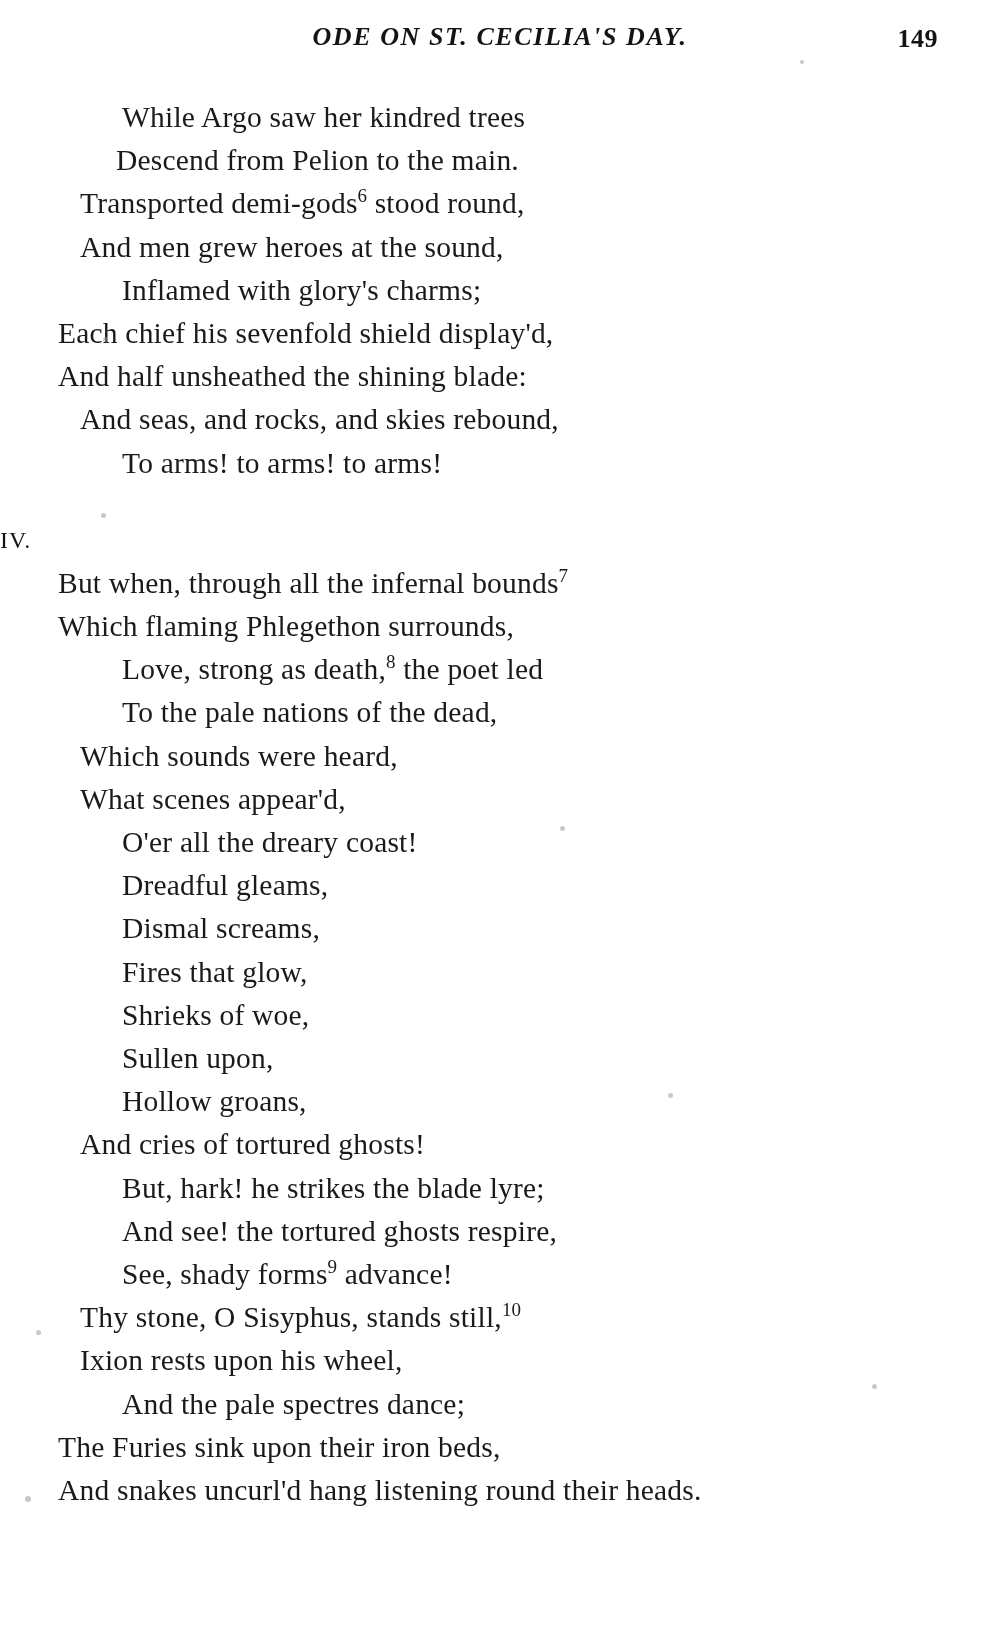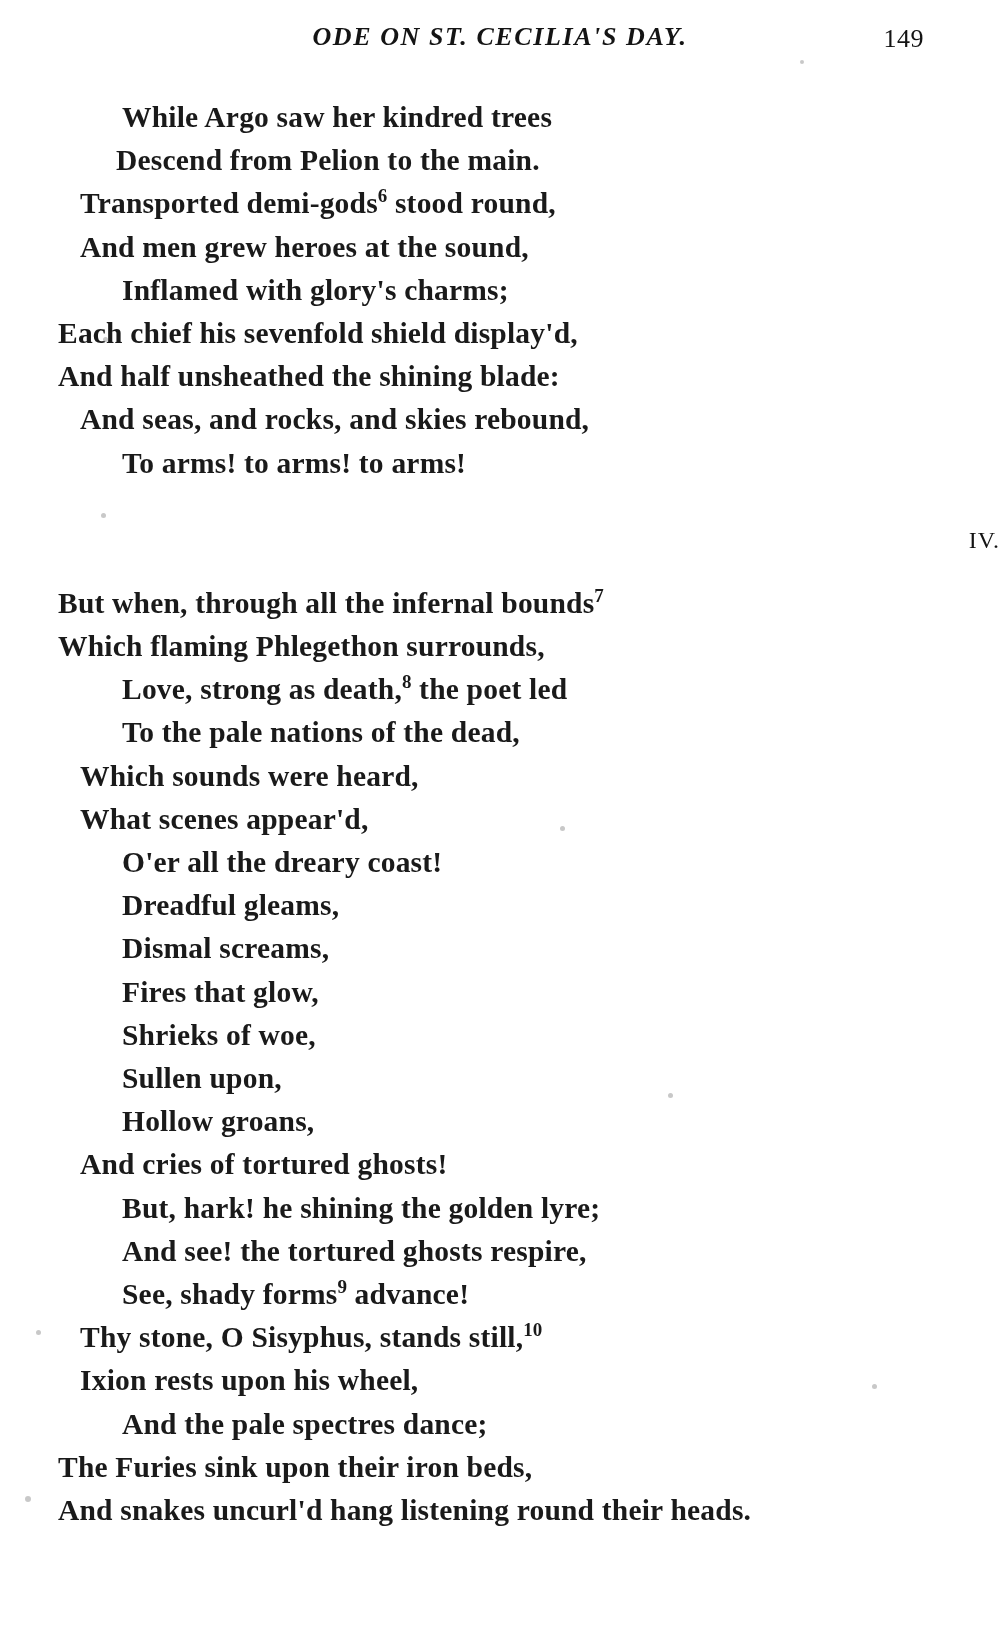--- a/index.html
+++ b/index.html
@@ -37,58 +37,57 @@
     text-align: center;
     font-style: italic;
     font-weight: bold;
     font-size: 26px;
     letter-spacing: 1.6px;
     color: #141414;
     font-family: "Liberation Serif", serif;
   }
   .rh-folio {
     position: absolute;
-    right: 76px;
+    right: 62px;
     top: 2px;
     font-size: 26px;
-    font-weight: normal;
+    font-weight: bold;
     letter-spacing: 0.5px;
     color: #141414;
   }
   
   .poem {
     position: absolute;
     top: 96px;
     left: 0;
     width: 1000px;
   }
   .line {
     font-size: 29.5px;
     line-height: 43.2px;
     white-space: pre;
     color: #1a1a1a;
     letter-spacing: 0.2px;
-    font-weight: bold;
   }
   .i1  { padding-left: 58px; }
   .i2  { padding-left: 80px; }
   .i3  { padding-left: 122px; }
   .i4  { padding-left: 116px; }
 
   .sup {
     font-size: 19px;
     vertical-align: super;
     line-height: 0;
     letter-spacing: 0;
   }
 
   .section-number {
     margin-top: 42px;
-    margin-bottom: 28px;
-    text-align: right;
+    margin-bottom: 8px;
+    text-align: left;
     font-size: 24px;
     letter-spacing: 1px;
     font-variant: small-caps;
     color: #141414;
   }
 
   
   .speck {
     position: absolute;
     background: #9a9a9a;
@@ -127,21 +126,21 @@
         <div class="line i2"><span>Which sounds were heard,</span></div>
         <div class="line i2"><span>What scenes appear'd,</span></div>
         <div class="line i3"><span>O'er all the dreary coast!</span></div>
         <div class="line i3"><span>Dreadful gleams,</span></div>
         <div class="line i3"><span>Dismal screams,</span></div>
         <div class="line i3"><span>Fires that glow,</span></div>
         <div class="line i3"><span>Shrieks of woe,</span></div>
         <div class="line i3"><span>Sullen upon,</span></div>
         <div class="line i3"><span>Hollow groans,</span></div>
         <div class="line i2"><span>And cries of tortured ghosts!</span></div>
-        <div class="line i3"><span>But, hark! he shining the golden lyre;</span></div>
+        <div class="line i3"><span>But, hark! he strikes the blade lyre;</span></div>
         <div class="line i3"><span>And see! the tortured ghosts respire,</span></div>
         <div class="line i3"><span>See, shady forms</span><span class="sup">9</span><span> advance!</span></div>
         <div class="line i2"><span>Thy stone, O Sisyphus, stands still,</span><span class="sup">10</span></div>
         <div class="line i2"><span>Ixion rests upon his wheel,</span></div>
         <div class="line i3"><span>And the pale spectres dance;</span></div>
         <div class="line i1"><span>The Furies sink upon their iron beds,</span></div>
         <div class="line i1"><span>And snakes uncurl'd hang listening round their heads.</span></div>
       </div>
   </div>
 

